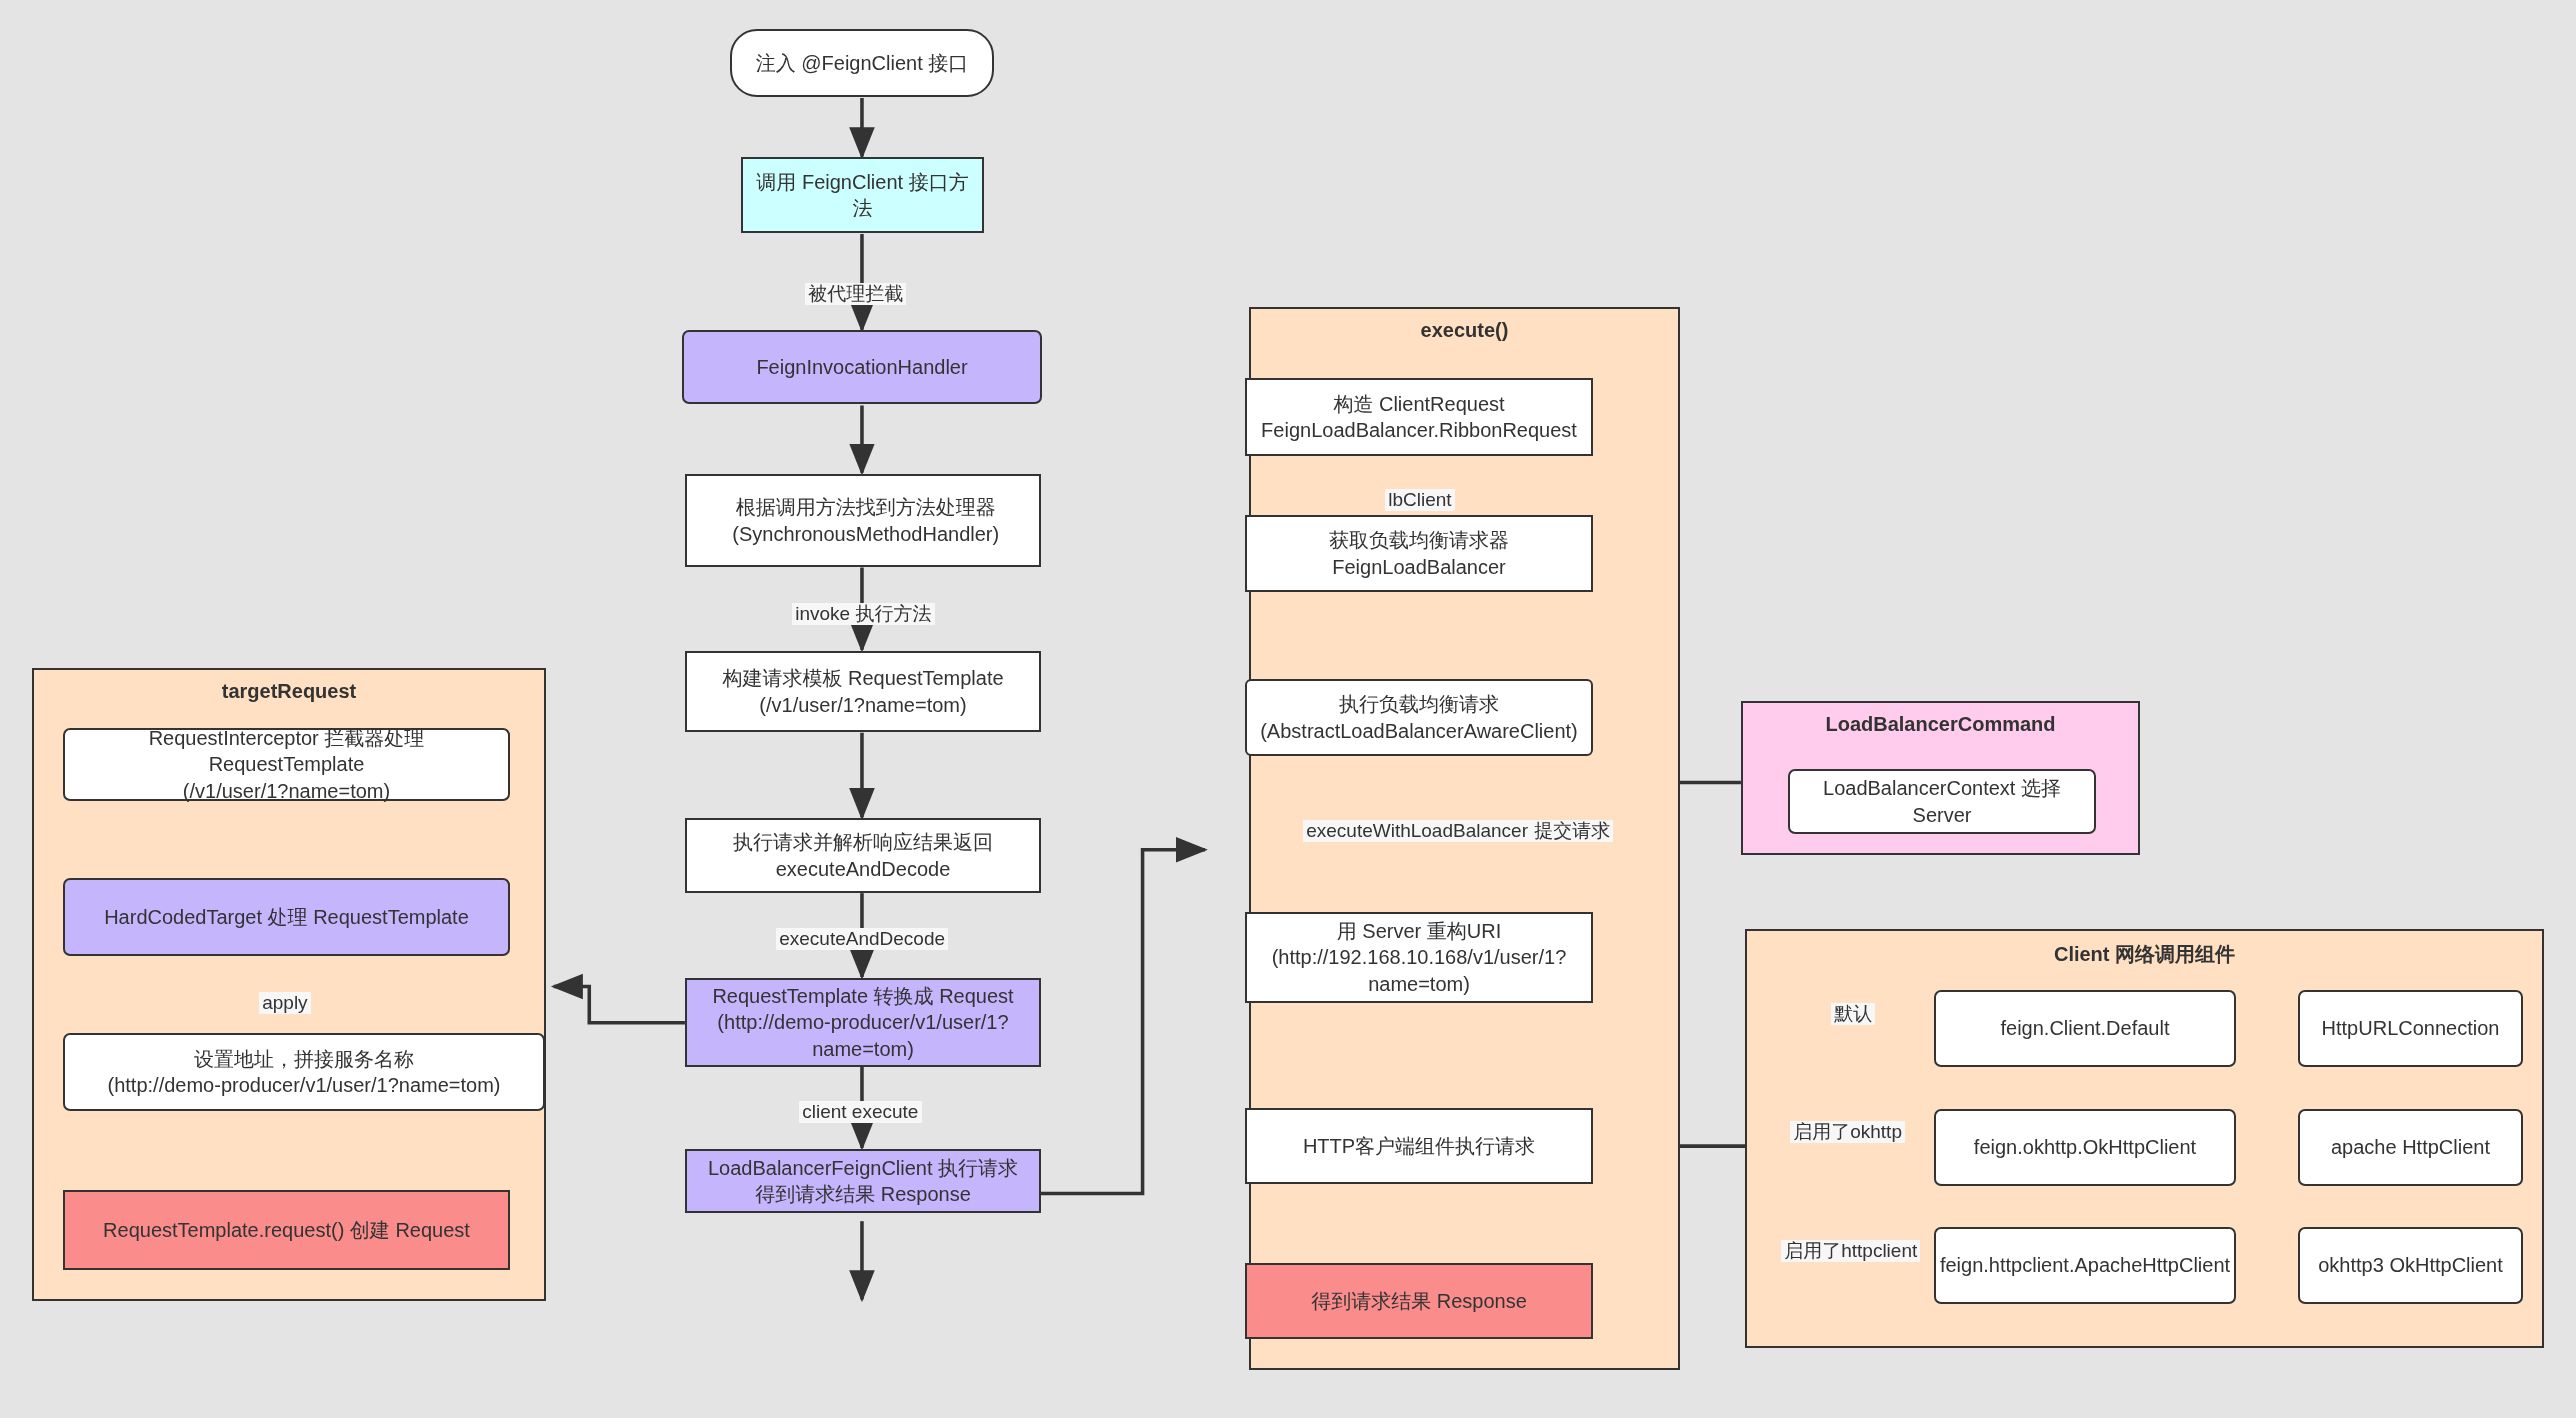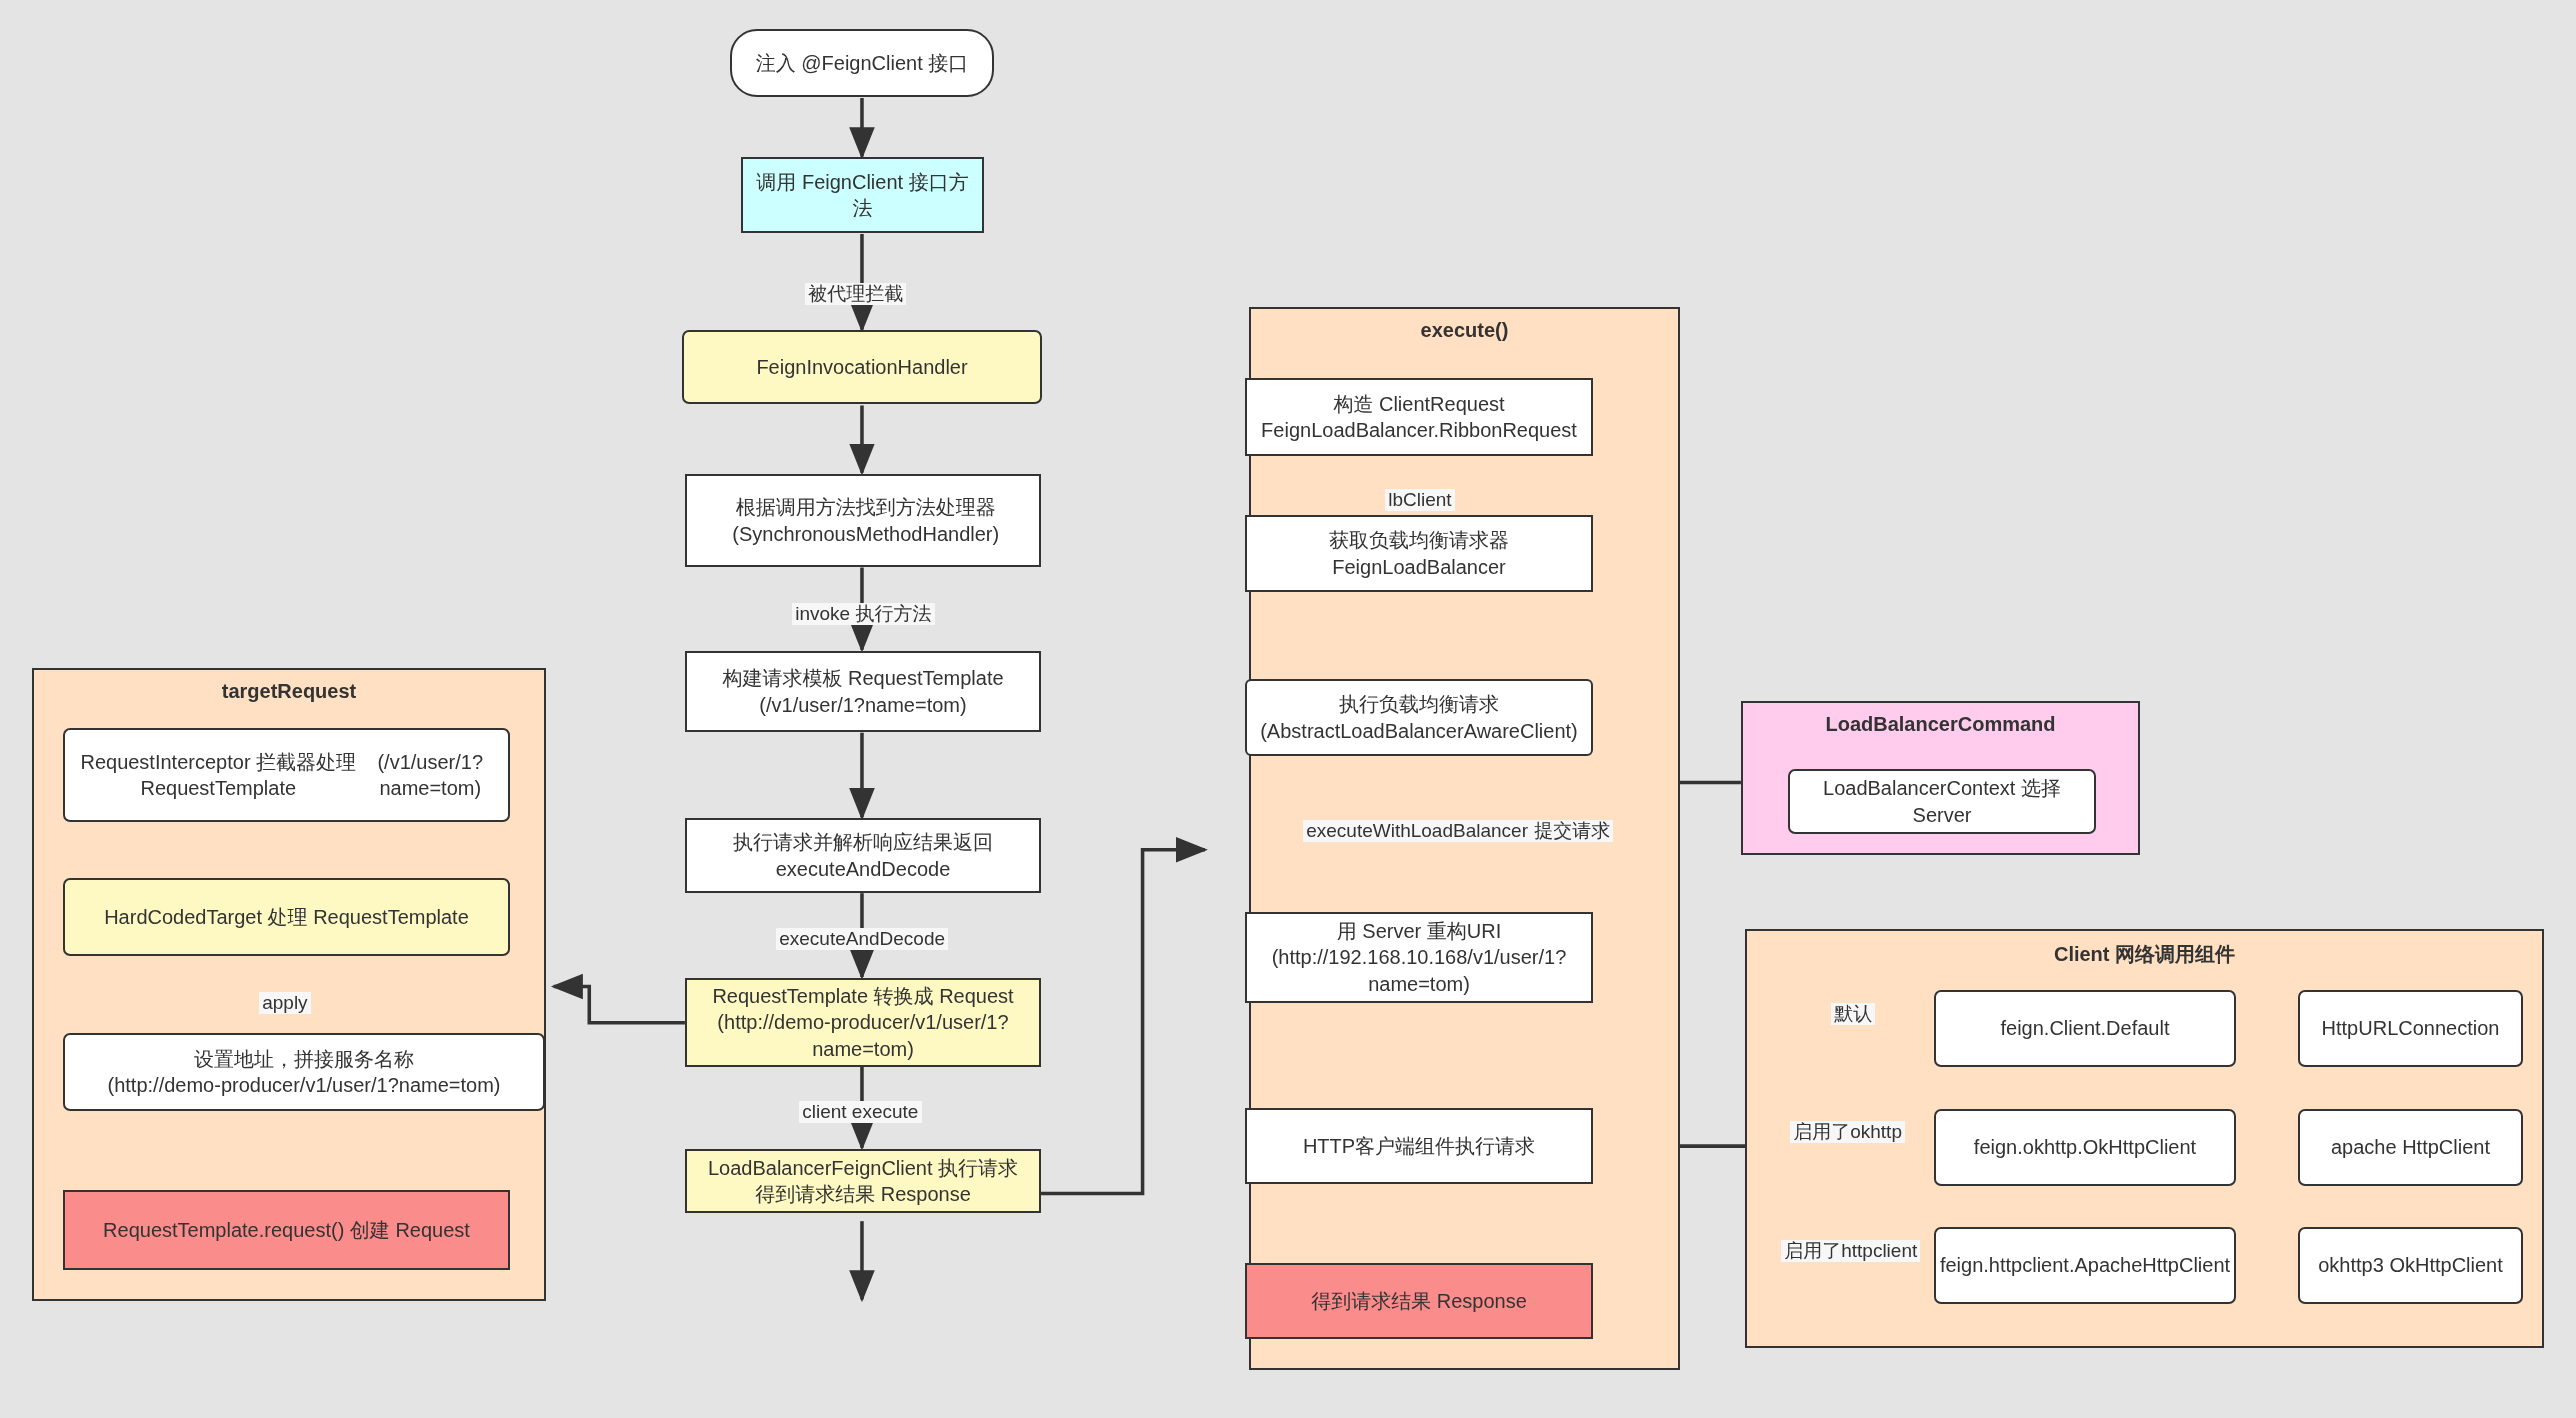--- a/index.html
+++ b/index.html
@@ -23,21 +23,21 @@
     display:flex;align-items:center;justify-content:center;
     text-align:center;
     color:#333333;
     font-size:20px;
     line-height:1.32;
     padding:4.7px 9.5px;
     z-index:3;
   }
   .node.round{border-radius:27px;}
   .node.soft{border-radius:7.1px;}
-  .node.pink{background:#fef9c3;}
+  .node.pink{background:#c4b5fd;}
   .node.salmon{background:#fa8c8c;}
   .node.cyan{background:#ccffff;}
 
   
   .cluster{
     position:absolute;
     box-sizing:border-box;
     border:2.4px solid #333333;
     background:#ffe0c2;
     z-index:1;
@@ -166,21 +166,21 @@
     <span>(http://demo-producer/v1/user/1?</span>
     <span>name=tom)</span>
   </div>
 
   <div class="node pink" style="left:685px;top:1149px;width:356px;height:64px;flex-direction:column;">
     <span>LoadBalancerFeignClient 执行请求</span>
     <span>得到请求结果 Response</span>
   </div>
 
 
-  <div class="node soft" style="left:63px;top:728px;width:447px;height:94px;flex-direction:row;text-align:center;">
+  <div class="node soft" style="left:63px;top:728px;width:447px;height:73px;flex-direction:column;text-align:center;">
     <span>RequestInterceptor 拦截器处理 RequestTemplate</span>
     <span>(/v1/user/1?name=tom)</span>
   </div>
 
   <div class="node pink soft" style="left:63px;top:878px;width:447px;height:78px;">
     <span>HardCodedTarget 处理 RequestTemplate</span>
   </div>
 
   <div class="node soft" style="left:63px;top:1033px;width:482px;height:78px;flex-direction:column;">
     <span>设置地址，拼接服务名称</span>

